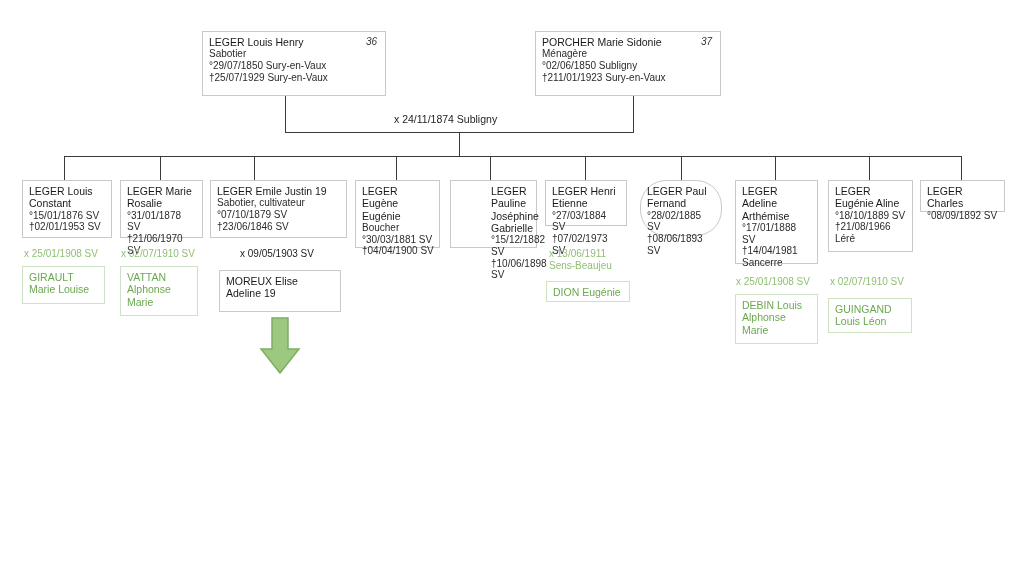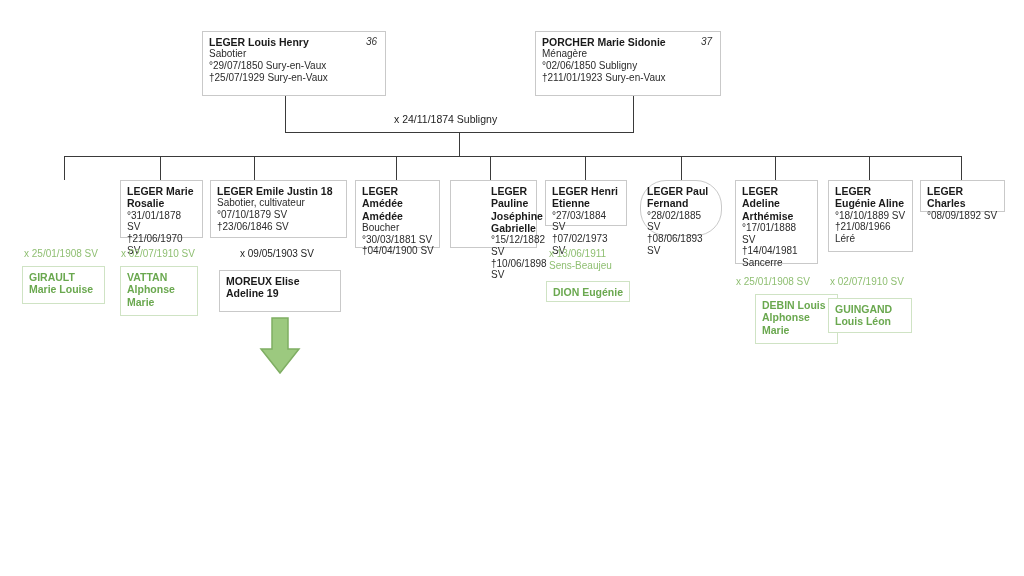--- a/index.html
+++ b/index.html
@@ -17,21 +17,21 @@
   }
   .box {
     position: absolute;
     box-sizing: border-box;
     border: 1px solid #c9c9c9;
     background: #ffffff;
     padding: 4px 5px 4px 6px;
     line-height: 1.17;
   }
   .box .nm {
-    font-weight: bold;
+    font-weight: normal;
     font-size: 10.5px;
     color: #1a1a1a;
     display: block;
   }
   .box .occ, .box .ev {
     font-size: 10px;
     color: #2b2b2b;
     display: block;
   }
   .box .age {
@@ -105,48 +105,53 @@
   <div class="line vline" style="left:160px; top:156px; height:24px;"></div>
   <div class="line vline" style="left:254px; top:156px; height:24px;"></div>
   <div class="line vline" style="left:396px; top:156px; height:24px;"></div>
   <div class="line vline" style="left:490px; top:156px; height:24px;"></div>
   <div class="line vline" style="left:585px; top:156px; height:24px;"></div>
   <div class="line vline" style="left:681px; top:156px; height:24px;"></div>
   <div class="line vline" style="left:775px; top:156px; height:24px;"></div>
   <div class="line vline" style="left:869px; top:156px; height:24px;"></div>
   <div class="line vline" style="left:961px; top:156px; height:24px;"></div>
 
+  <div class="box" style="left:22px; top:180px; width:90px; height:58px;">
+    <span class="nm">LEGER Louis Constant</span>
+    <span class="ev">°15/01/1876 SV</span>
+    <span class="ev">†02/01/1953 SV</span>
+  </div>
   <div class="mark green" style="left:24px; top:248px;">x 25/01/1908  SV</div>
   <div class="box green" style="left:22px; top:266px; width:83px; height:38px;">
     <span class="nm">GIRAULT Marie Louise</span>
   </div>
 
   <div class="box" style="left:120px; top:180px; width:83px; height:58px;">
     <span class="nm">LEGER Marie Rosalie</span>
     <span class="ev">°31/01/1878 SV</span>
     <span class="ev">†21/06/1970 SV</span>
   </div>
   <div class="mark green" style="left:121px; top:248px;">x 02/07/1910 SV</div>
   <div class="box green" style="left:120px; top:266px; width:78px; height:50px;">
     <span class="nm">VATTAN Alphonse Marie</span>
   </div>
 
   <div class="box" style="left:210px; top:180px; width:137px; height:58px;">
-    <span class="nm">LEGER Emile Justin   18</span>
+    <span class="nm">LEGER Emile Justin   19</span>
     <span class="occ">Sabotier, cultivateur</span>
     <span class="ev">°07/10/1879  SV</span>
     <span class="ev">†23/06/1846  SV</span>
   </div>
   <div class="mark" style="left:240px; top:248px;">x 09/05/1903  SV</div>
   <div class="box" style="left:219px; top:270px; width:122px; height:42px;">
     <span class="nm">MOREUX Elise Adeline 19</span>
   </div>
 
   <div class="box" style="left:355px; top:180px; width:85px; height:68px;">
-    <span class="nm">LEGER Amédée Amédée</span>
+    <span class="nm">LEGER Eugène Eugénie</span>
     <span class="occ">Boucher</span>
     <span class="ev">°30/03/1881 SV</span>
     <span class="ev">†04/04/1900 SV</span>
   </div>
 
   <div class="box" style="left:450px; top:180px; width:87px; height:68px;padding-left:40px;">
     <span class="nm">LEGER Pauline Joséphine Gabrielle</span>
     <span class="ev">°15/12/1882 SV</span>
     <span class="ev">†10/06/1898 SV</span>
   </div>
@@ -167,21 +172,21 @@
     <span class="ev">°28/02/1885 SV</span>
     <span class="ev">†08/06/1893 SV</span>
   </div>
 
   <div class="box" style="left:735px; top:180px; width:83px; height:84px;">
     <span class="nm">LEGER Adeline Arthémise</span>
     <span class="ev">°17/01/1888 SV</span>
     <span class="ev">†14/04/1981 Sancerre</span>
   </div>
   <div class="mark green" style="left:736px; top:276px;">x 25/01/1908  SV</div>
-  <div class="box green" style="left:735px; top:294px; width:83px; height:50px;margin-left:20px;">
+  <div class="box green" style="left:735px; top:294px; width:83px; height:50px;">
     <span class="nm">DEBIN Louis Alphonse Marie</span>
   </div>
 
   <div class="box" style="left:828px; top:180px; width:85px; height:72px;">
     <span class="nm">LEGER Eugénie Aline</span>
     <span class="ev">°18/10/1889 SV</span>
     <span class="ev">†21/08/1966 Léré</span>
   </div>
   <div class="mark green" style="left:830px; top:276px;">x 02/07/1910  SV</div>
   <div class="box green" style="left:828px; top:298px; width:84px; height:35px;">

